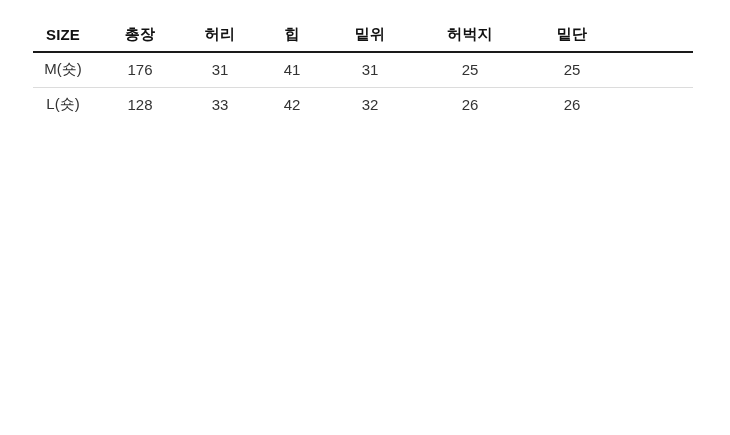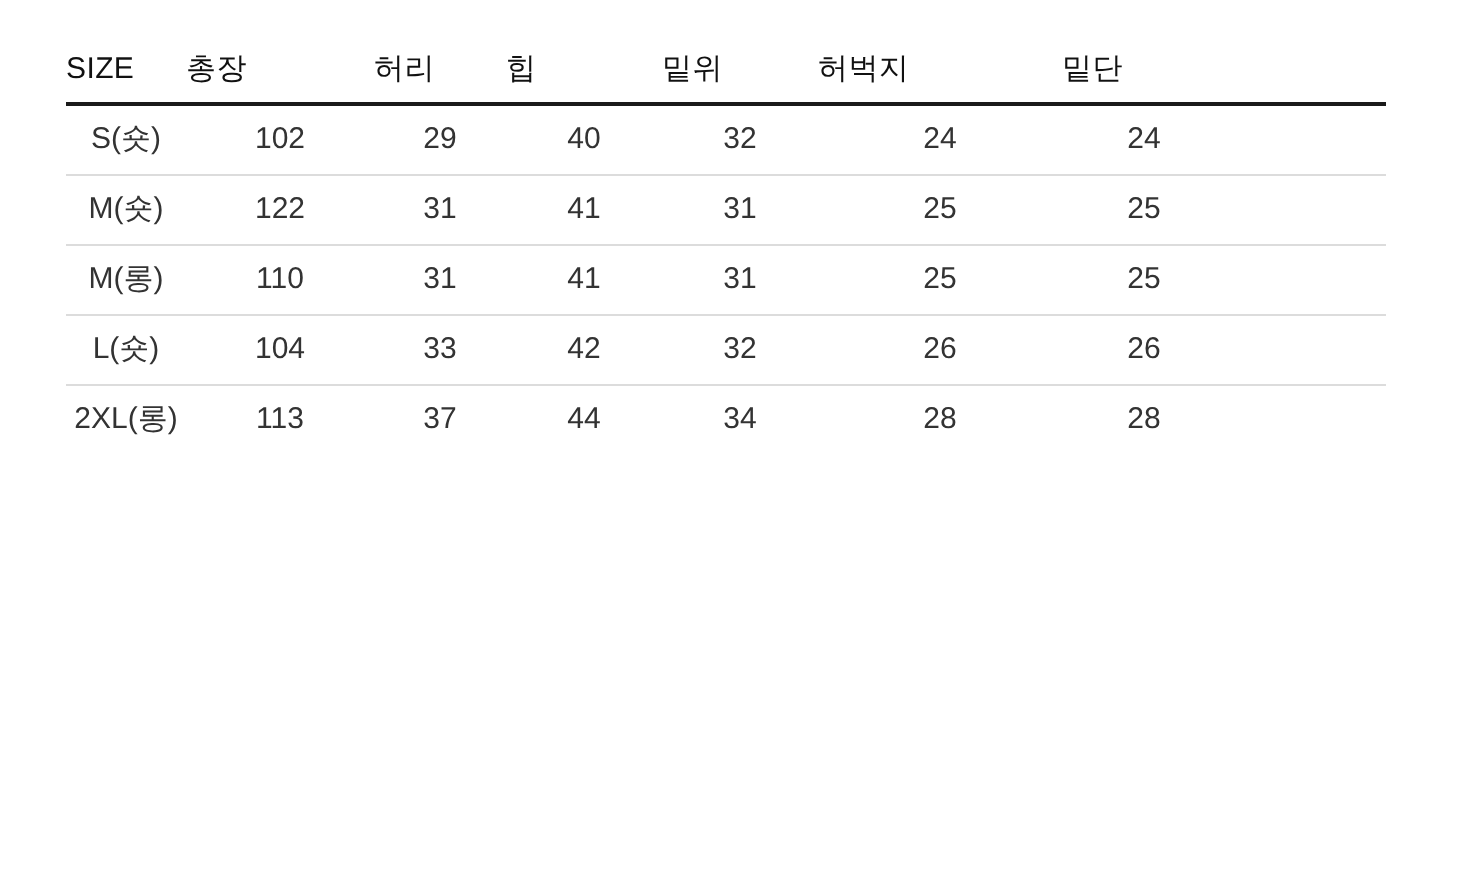--- a/index.html
+++ b/index.html
@@ -24,23 +24,23 @@
   }
   table.size-chart {
     border-collapse: collapse;
     table-layout: fixed;
     width: 660px;
   }
   table.size-chart th {
     height: 34px;
     padding: 0;
     font-size: 15px;
-    font-weight: normal;
+    font-weight: bold;
     color: #111111;
-    text-align: left;
+    text-align: center;
     vertical-align: middle;
     border-bottom: 2px solid #1a1a1a;
     letter-spacing: 0.2px;
   }
   table.size-chart td {
     height: 35px;
     padding: 0;
     font-size: 15px;
     font-weight: normal;
     color: #333333;
@@ -75,65 +75,35 @@
             <th>허리</th>
             <th>힙</th>
             <th>밑위</th>
             <th>허벅지</th>
             <th>밑단</th>
             <th></th>
           </tr>
       </thead>
       <tbody>
           <tr>
-            <td>S(숏)</td>
-            <td>102</td>
-            <td>29</td>
-            <td>40</td>
-            <td>32</td>
-            <td>24</td>
-            <td>24</td>
-            <td></td>
-          </tr>
-          <tr>
             <td>M(숏)</td>
-            <td>122</td>
-            <td>31</td>
-            <td>41</td>
-            <td>31</td>
-            <td>25</td>
-            <td>25</td>
-            <td></td>
-          </tr>
-          <tr>
-            <td>M(롱)</td>
-            <td>110</td>
+            <td>176</td>
             <td>31</td>
             <td>41</td>
             <td>31</td>
             <td>25</td>
             <td>25</td>
             <td></td>
           </tr>
           <tr>
             <td>L(숏)</td>
-            <td>104</td>
+            <td>128</td>
             <td>33</td>
             <td>42</td>
             <td>32</td>
             <td>26</td>
             <td>26</td>
-            <td></td>
-          </tr>
-          <tr>
-            <td>2XL(롱)</td>
-            <td>113</td>
-            <td>37</td>
-            <td>44</td>
-            <td>34</td>
-            <td>28</td>
-            <td>28</td>
             <td></td>
           </tr>
         </tbody>
     </table>
   </div>
 </div>
 
 </body></html>

